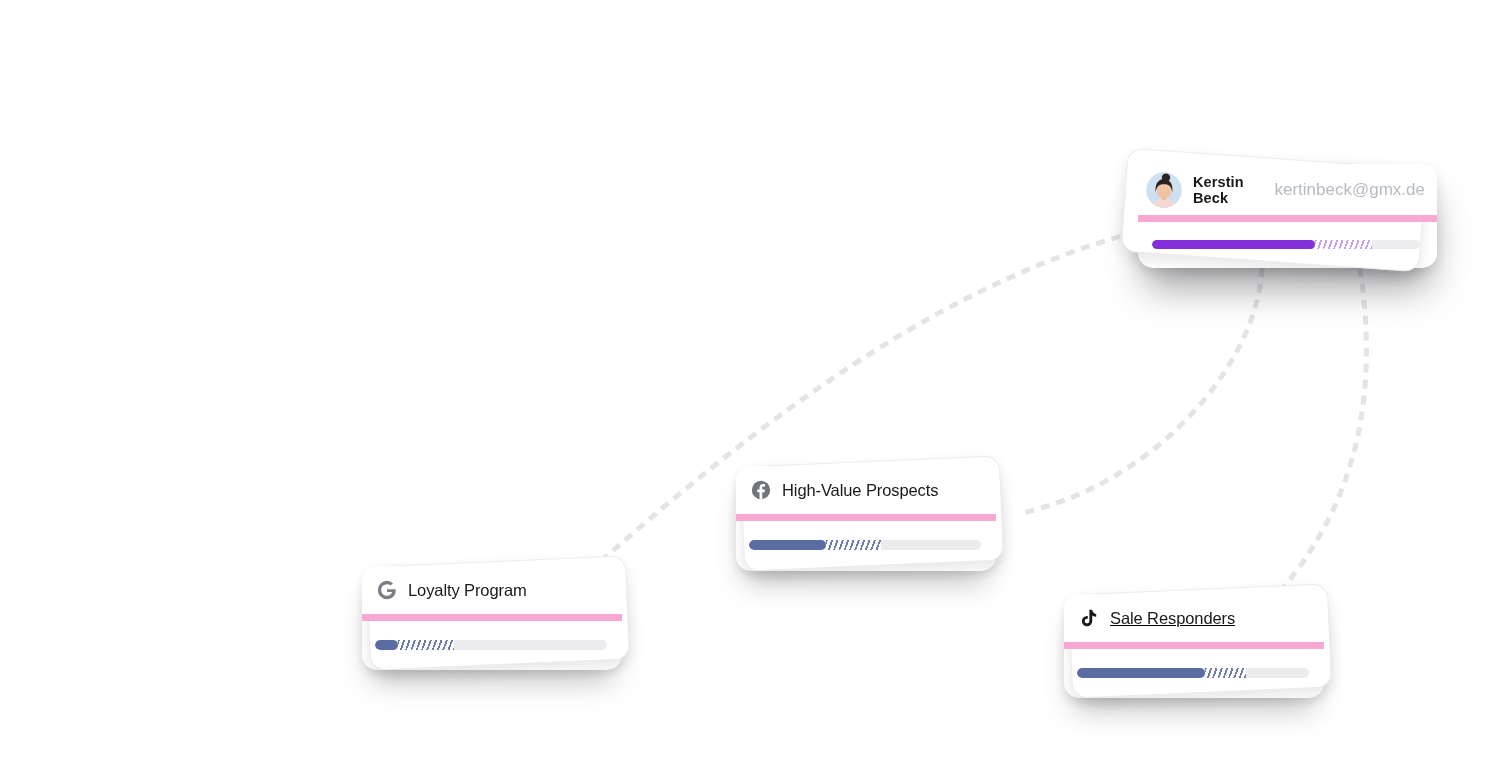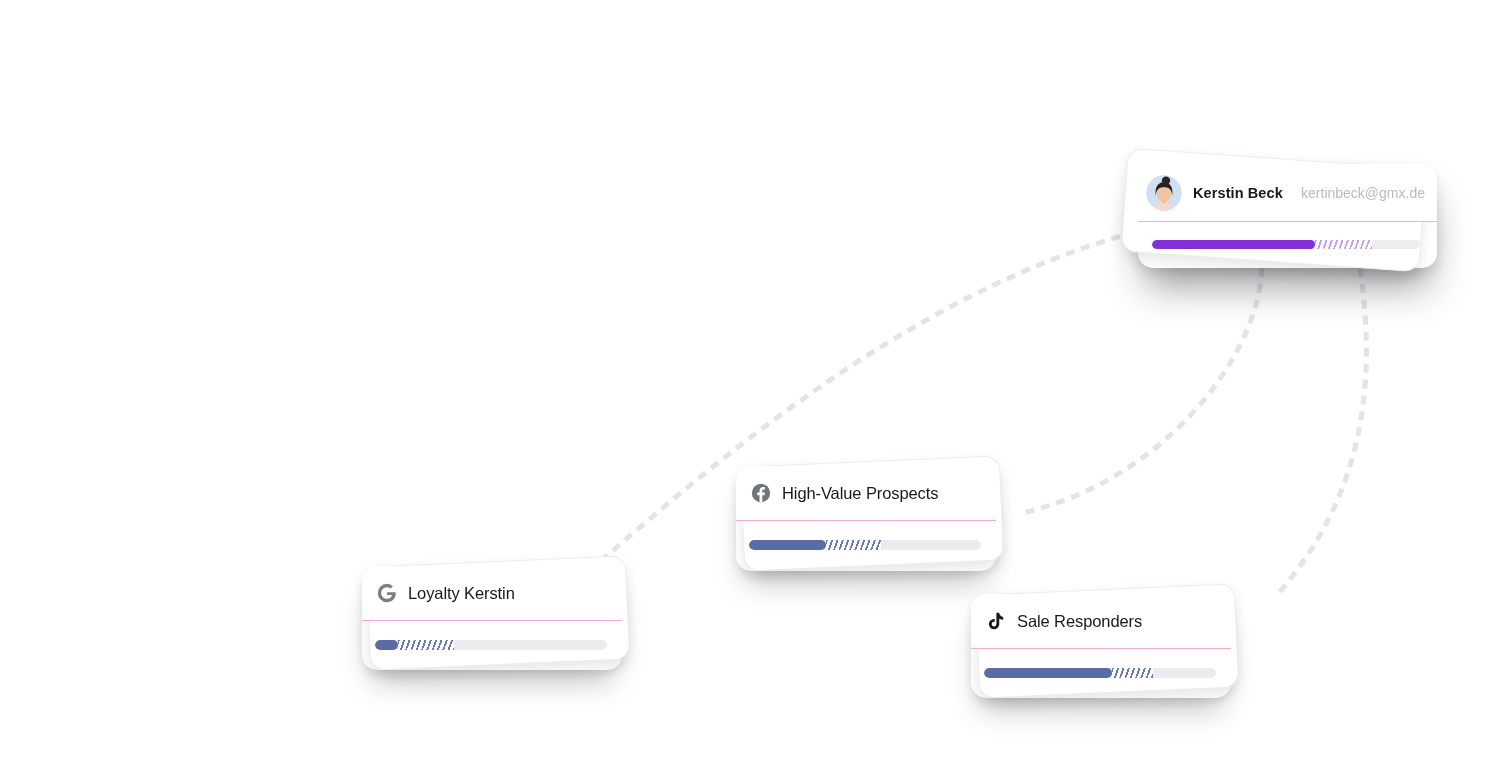--- a/index.html
+++ b/index.html
@@ -36,42 +36,42 @@
     box-shadow:0 26px 38px -8px rgba(18,18,26,.42), 0 6px 12px rgba(18,18,26,.10);
   }
   .contact-card .backsheet { transform:translate(-14px,-6px) rotate(4deg); }
   .audience-card {
     width:260px; height:104px;
     box-shadow:0 20px 30px -10px rgba(18,18,26,.28), 0 4px 10px rgba(18,18,26,.07);
   }
   .audience-card .backsheet { transform:translate(6px,-5px) rotate(-2.5deg); }
   .card-loyalty { left:362px; top:566px; }
   .card-hvp     { left:736px; top:466px; height:105px; }
-  .card-sale    { left:971px; top:594px; }
+  .card-sale    { left:1064px; top:594px;text-decoration:underline; }
 
   .card-header {
     display:flex; align-items:center;
     height:55px;
     padding:0 12px 0 14px;
-    border-bottom:1px solid #f9a8d4;
+    border-bottom:7px solid #f9a8d4;
     background:#fff; border-radius:15px 15px 0 0;
   }
   .contact-card .card-header { height:58px; padding:0 12px 0 8px; }
   .avatar {
     width:36px; height:36px; border-radius:50%;
     flex:0 0 36px; overflow:hidden;
   }
   .contact-name {
     margin-left:11px;
     font-size:14.5px; font-weight:700; color:#17191d;
     letter-spacing:.1px;
   }
   .contact-email {
     margin-left:auto;
-    font-size:14px; color:#b7bbc2;text-align:center;
+    font-size:17px; color:#b7bbc2;text-align:center;
   }
   .audience-icon { width:22px; height:22px; flex:0 0 22px; }
   .audience-title {
     margin-left:10px;
     font-size:16.5px; font-weight:500; color:#17191c;
     letter-spacing:-.1px;
     white-space:nowrap;
   }
   .card-body {
     display:flex; align-items:center;
@@ -142,21 +142,21 @@
 </div>
 
 <div class="card audience-card card-loyalty">
   <div class="backsheet"></div>
   <div class="card-header">
     <span class="audience-icon">
       <svg viewBox="0 0 24 24" width="22" height="22">
         <path fill="#7a7e84" d="M21.35 11.1H12v3.2h5.59c-.56 2.6-2.84 4.1-5.59 4.1a6.4 6.4 0 1 1 0-12.8c1.48 0 2.91.55 4 1.54l2.43-2.43A9.96 9.96 0 0 0 12 2a10 10 0 1 0 0 20c5.52 0 9.5-3.88 9.5-9.35 0-.52-.05-1.03-.15-1.55z"></path>
       </svg>
     </span>
-    <span class="audience-title">Loyalty Kerstin</span>
+    <span class="audience-title">Loyalty Program</span>
   </div>
   <div class="card-body">
     <div class="progress" style="background: rgb(236, 236, 239);">
       <div class="bar-solid" style="width: 10%; background: rgb(91, 107, 164);"></div>
       <div class="bar-hatch" style="width: 24%; --hc: #6b7aad;"></div>
     </div>
   </div>
 </div>
 
 <div class="card audience-card card-hvp">

